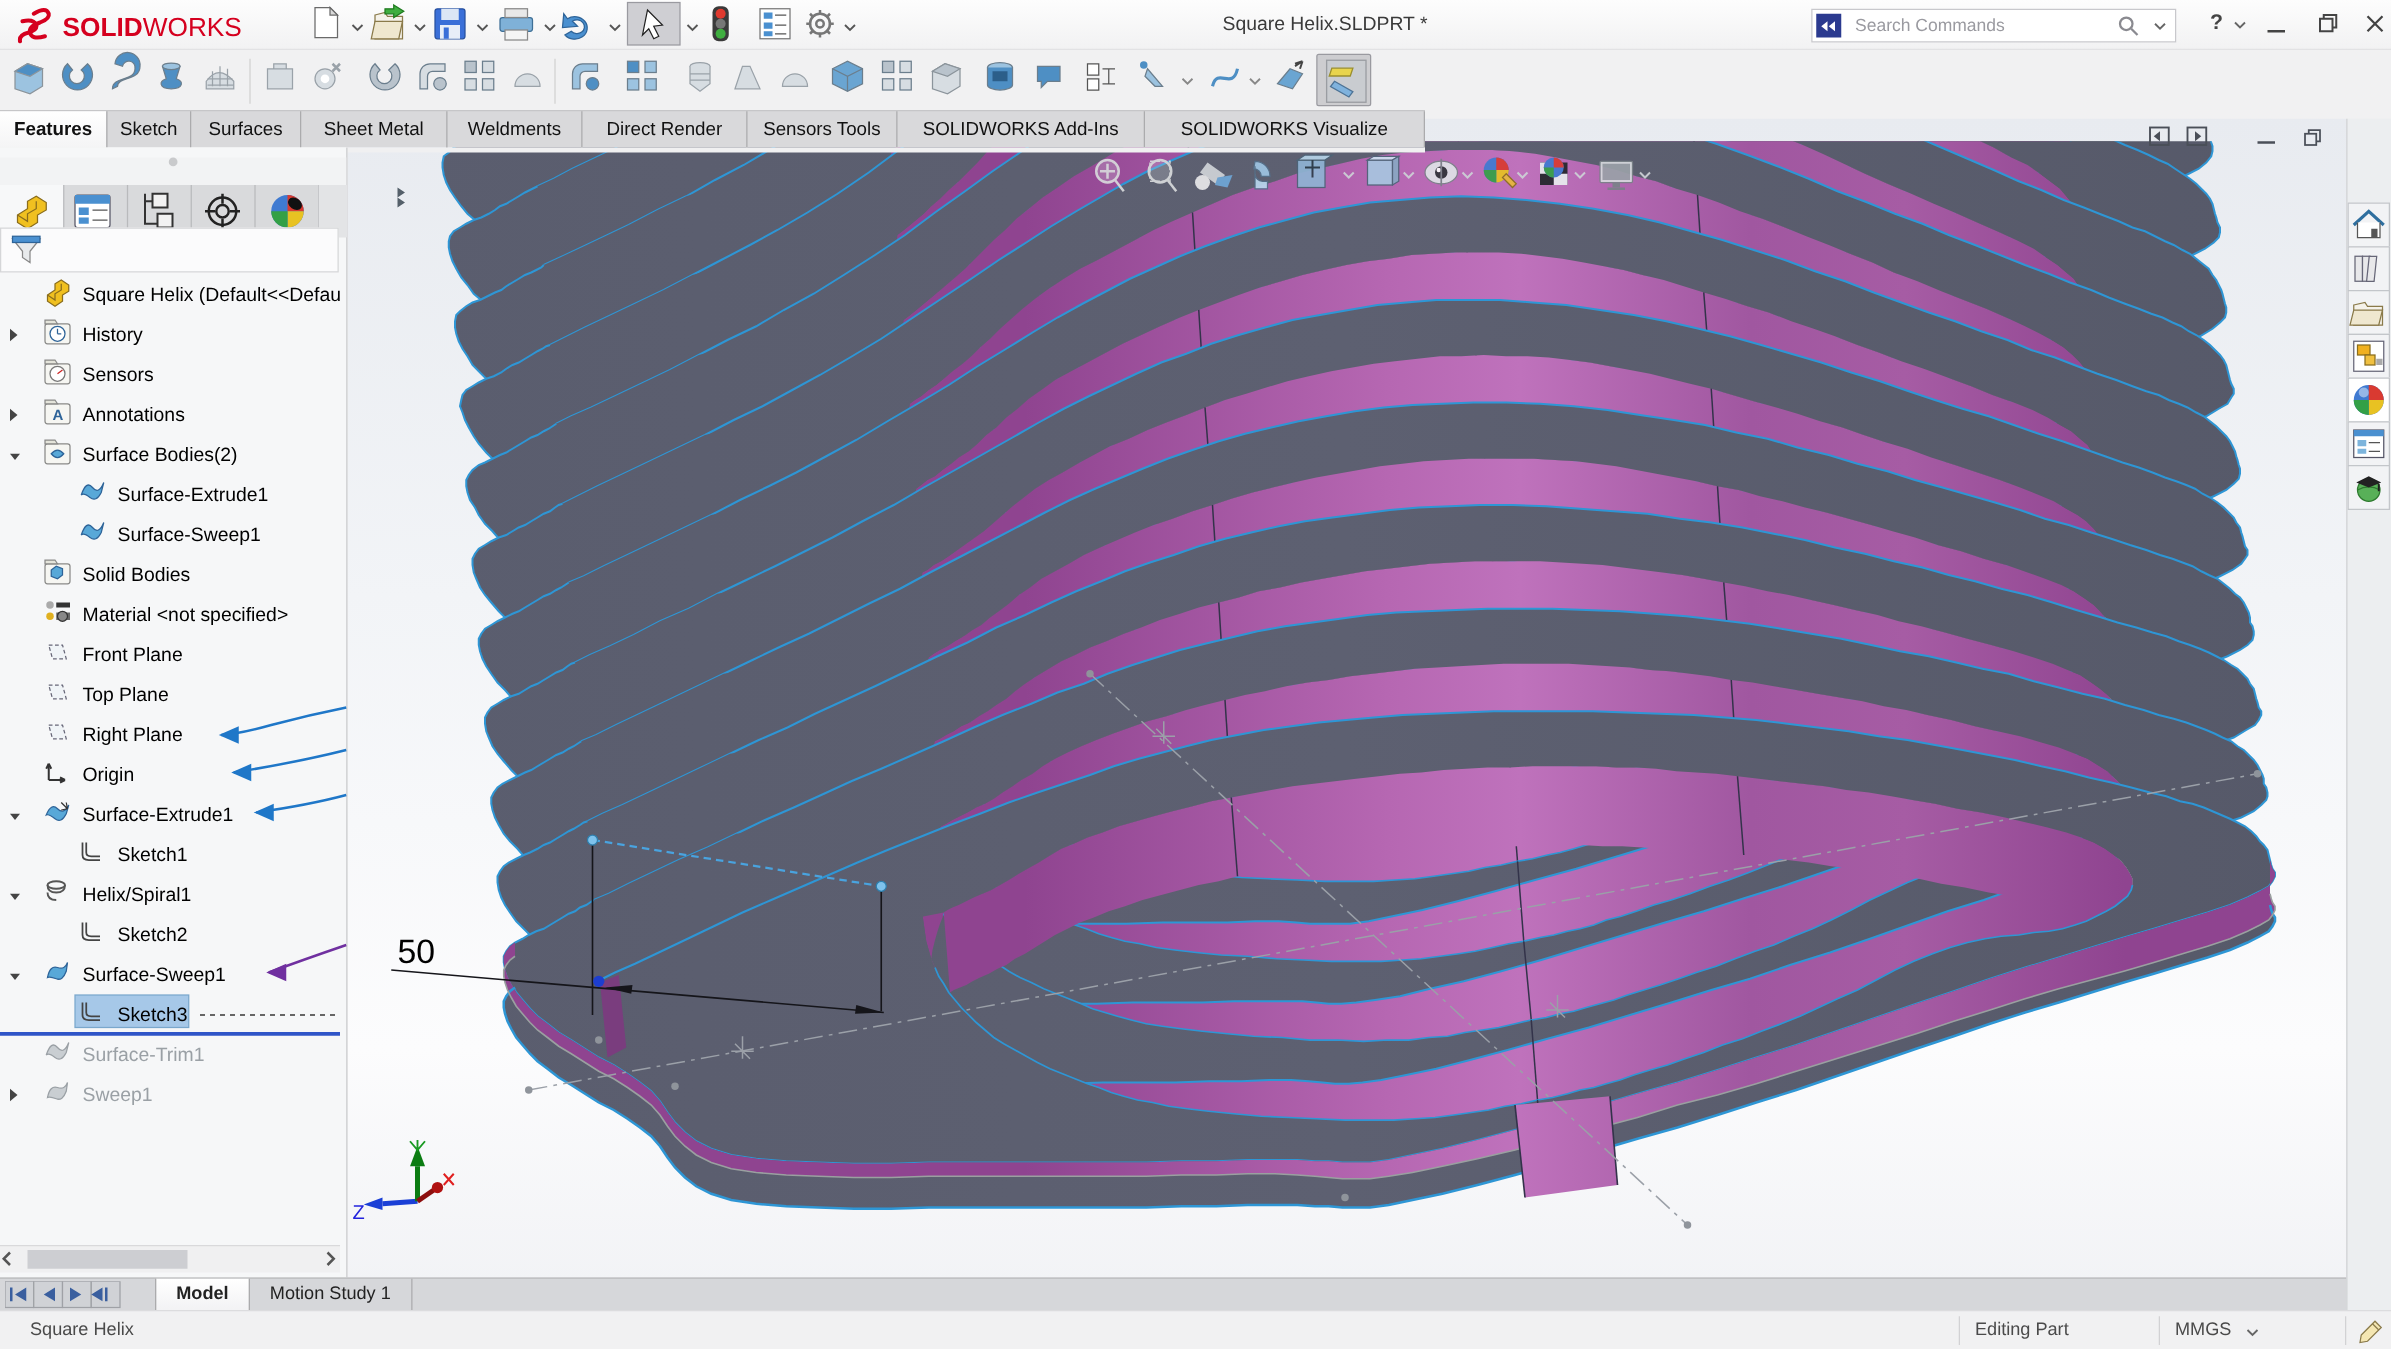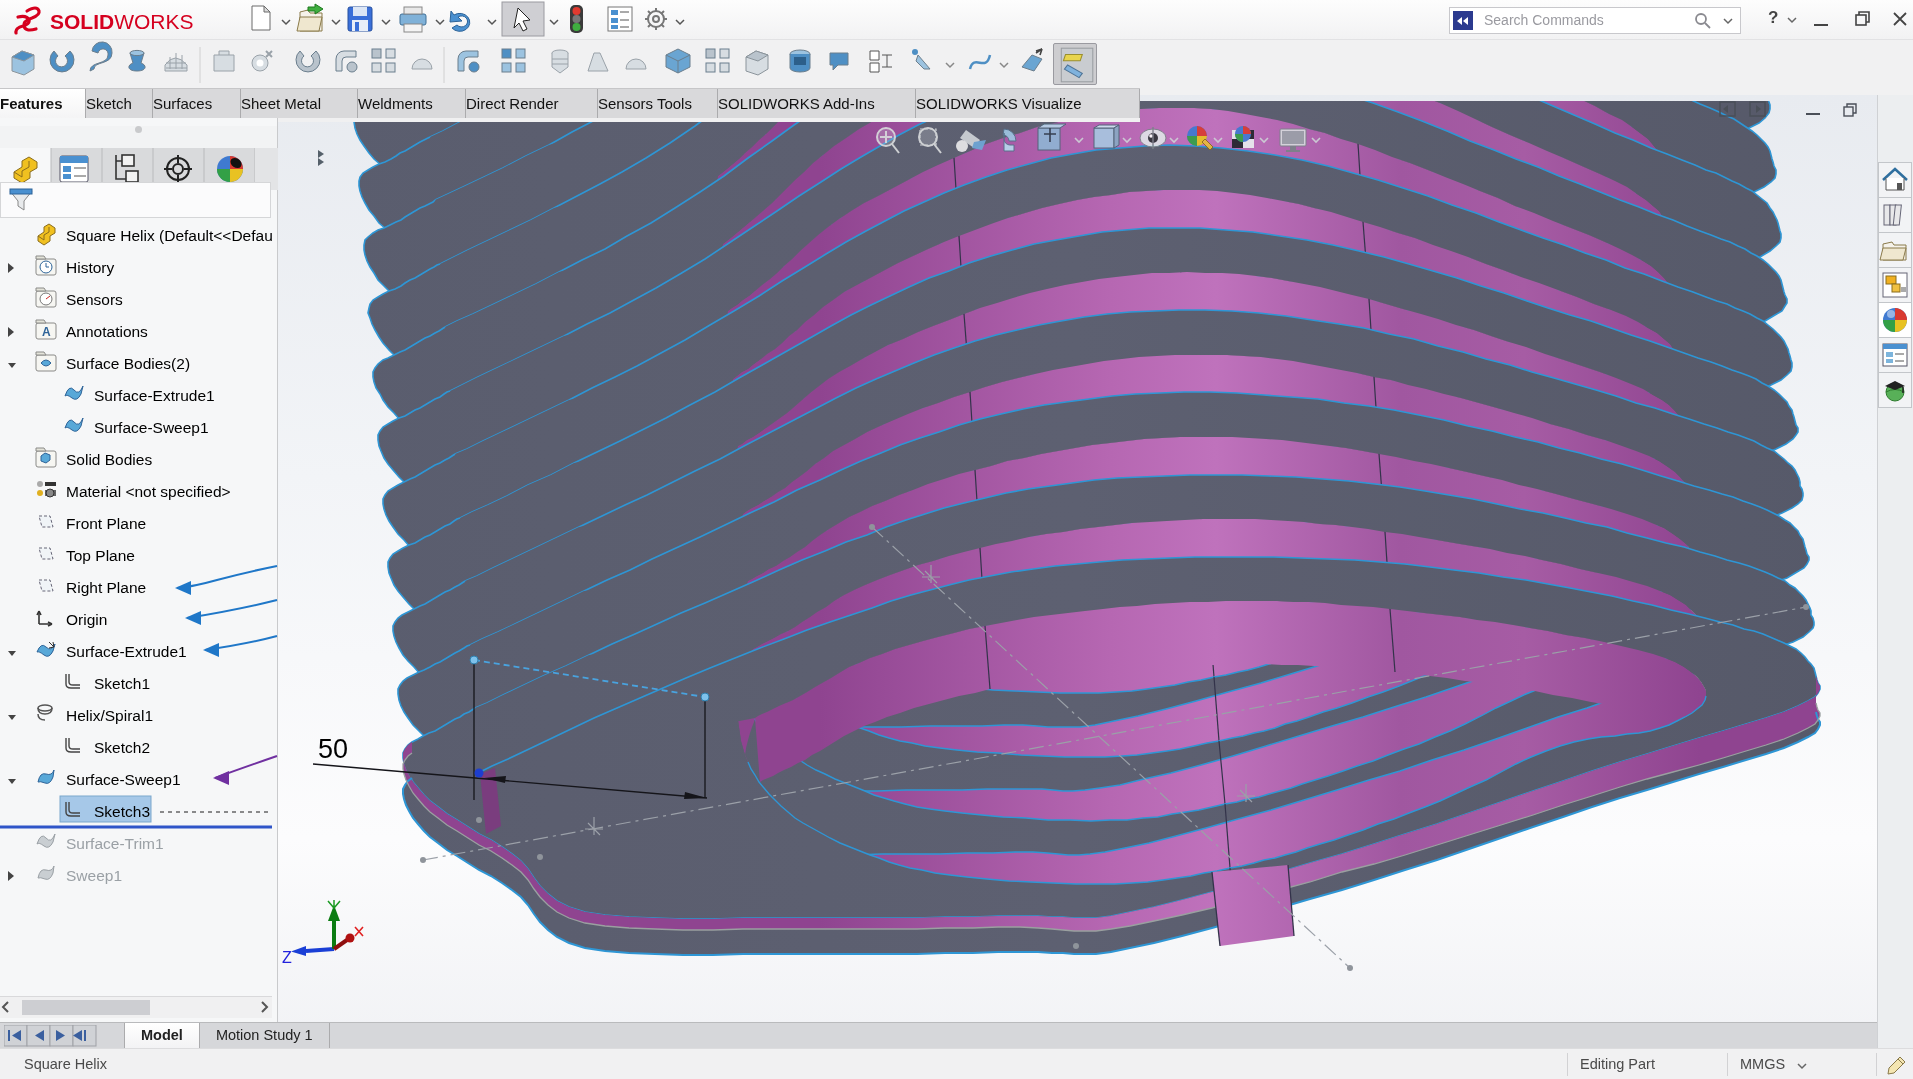--- a/index.html
+++ b/index.html
@@ -3,26 +3,26 @@
 * { margin:0; padding:0; box-sizing:border-box; }
 html,body { width:1913px; height:1079px; overflow:hidden; font-family:"Liberation Sans", sans-serif; background:#f1f1f2; }
 #titlebar { position:absolute; left:0; top:0; width:1913px; height:40px; background:linear-gradient(#fdfdfd,#f2f2f3); border-bottom:1px solid #e2e2e4; }
 #logo { position:absolute; left:14px; top:4px; width:185px; height:32px; }
 #tbicons { position:absolute; left:240px; top:0; }
 #doctitle { position:absolute; left:870px; top:0; width:380px; text-align:center; line-height:40px; font-size:15.5px; color:#3a3a3a; }
 #search { position:absolute; left:1449px; top:7px; width:292px; height:27px; background:#fff; border:1px solid #c8c8cc; }
 #searchtxt { position:absolute; left:34px; top:4px; color:#9a9aa0; font-size:14px; }
 #row2 { position:absolute; left:0; top:40px; width:1913px; height:55px; background:#f1f1f2; }
 #tabstrip { position:absolute; left:0; top:88px; width:1140px; height:30px; background:#d9d9db; border-top:1px solid #c6c6c8; }
-.tab { float:left; height:30px; line-height:29px; font-size:15px; color:#111; border-right:1px solid #ababad; text-align:left; }
+.tab { float:left; height:30px; line-height:29px; font-size:15px; color:#111; border-right:1px solid #ababad; text-align:center; }
 .tab.active { background:linear-gradient(#ffffff,#f4f4f5); font-weight:bold; border-right:1px solid #ababad; }
 #underline { position:absolute; left:0; top:118px; width:1140px; height:4px; background:#f0f0f1; }
 #viewport { position:absolute; left:278px; top:95px; width:1599px; height:953px; overflow:hidden;
   background:linear-gradient(180deg,#e8ebf0 0%,#f2f4f7 40%,#fcfcfd 78%,#f1f2f5 100%); }
-#vpsvg { position:absolute; left:0; top:6px; }
+#vpsvg { position:absolute; left:0; top:18px; }
 #hud { position:absolute; left:592px; top:25px; }
 #vpbtns { position:absolute; right:80px; top:4px; color:#4a4a55; }
 #leftpanel { position:absolute; left:0; top:118px; width:278px; height:904px; background:#f6f7f8; border-right:1px solid #c9cacc; }
 #paneltop { height:22px; background:#f2f3f4; }
 #filterrow { position:absolute; left:0; top:64px; width:271px; height:36px; background:#fbfbfc; border:1px solid #d5d6d8; }
 #treebox { position:absolute; left:0; top:0px; width:278px; height:904px; }
 #panelscroll { position:absolute; left:0; top:878px; width:272px; height:22px; background:#f0f0f1; border-top:1px solid #d9d9db; }
 #motionstrip { position:absolute; left:0; top:1022px; width:1913px; height:26px; background:#d6d7da; border-top:1px solid #b9babc; }
 .mtab { float:left; height:26px; line-height:25px; padding:0 16px; font-size:14.5px; color:#222; }
 #statusbar { position:absolute; left:0; top:1048px; width:1913px; height:31px; background:#f1f1f2; border-top:1px solid #dcdcde; font-size:14.5px; color:#4a4a4a; }
@@ -83,20 +83,21 @@
           <rect x="371" y="25" width="7" height="4" fill="#4a90d0"></rect>
           <path d="M380 12h9M380 20h9M380 27h9" stroke="#555"></path>
         </g>
         <g fill="none" stroke="#777" stroke-width="2">
           <circle cx="416" cy="19" r="8"></circle>
           <circle cx="416" cy="19" r="3"></circle>
           <path d="M416 8v4M416 26v4M405 19h4M423 19h4M408 11l3 3M421 24l3 3M424 11l-3 3M411 24l-3 3"></path>
         </g>
         <path d="M436 20l4 4 4-4" stroke="#555" fill="none" stroke-width="1.5"></path>
       </svg></div>
+ <div id="doctitle">Square Helix.SLDPRT *</div>
  <div id="search">
    <div style="position:absolute;left:3px;top:3px;width:20px;height:19px;background:#2b3a8f"></div>
    <svg style="position:absolute;left:5px;top:5px" width="16" height="16" viewBox="0 0 16 16">
         <path d="M2 8 l5 -4 v8z M8 8 l5 -4 v8z" fill="#fff"></path>
       </svg>
    <div id="searchtxt">Search Commands</div>
    <svg style="position:absolute;right:28px;top:4px" width="18" height="18" viewBox="0 0 18 18">
         <circle cx="7" cy="7" r="5" fill="none" stroke="#8a8a90" stroke-width="1.8"></circle>
         <line x1="11" y1="11" x2="16" y2="16" stroke="#8a8a90" stroke-width="1.8"></line>
       </svg>

